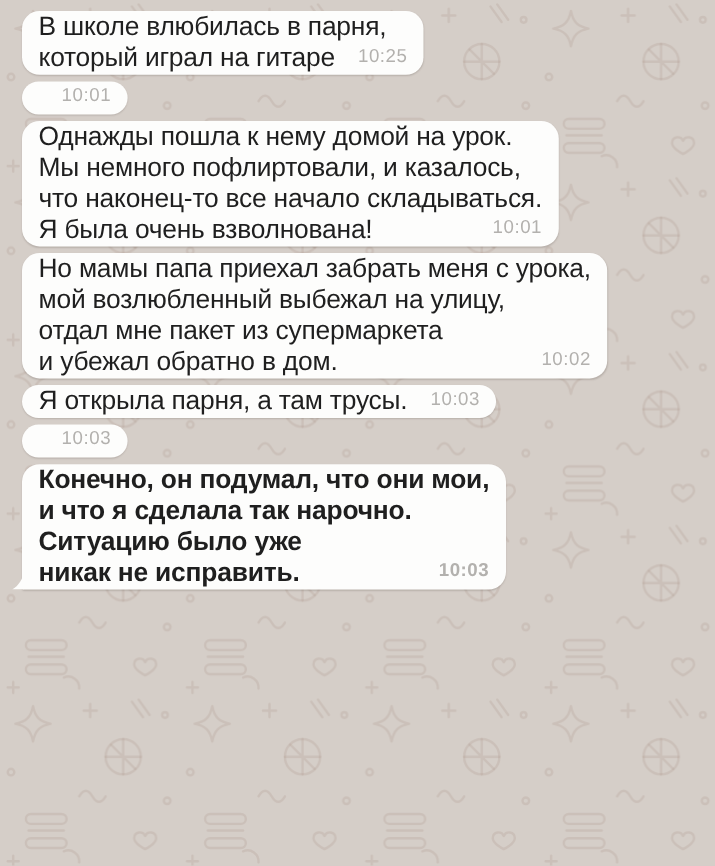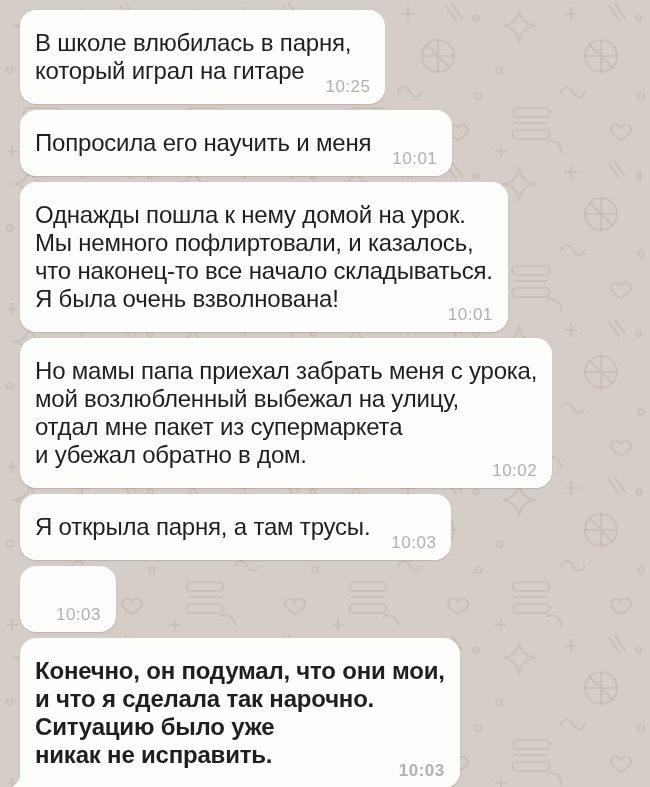--- a/index.html
+++ b/index.html
@@ -22,21 +22,21 @@
     padding: 10px 20px 0 20px;
     display: flex;
     flex-direction: column;
     align-items: flex-start;
     gap: 6px;
   }
   .msg {
     position: relative;
     background: var(--bubble, #fdfdfc);
     border-radius: 16px;
-    padding: 19px 15px;
+    padding: 1px 15px;
     font-size: 24px;
     line-height: 28px;
     color: var(--text, #1f1f1f);
     box-shadow: 0 1px 1.5px rgba(60,50,45,0.18);
     max-width: 600px;
   }
   .msg.tail { border-bottom-left-radius: 2px; font-weight: bold; }
   .msg-text {
     white-space: pre-line;
     letter-spacing: -0.2px;
@@ -94,21 +94,21 @@
 </div>
 
 <div class="chat">
     <div class="msg">
     <span class="msg-text">В школе влюбилась в парня,
 который играл на гитаре</span><span class="ts-spacer"></span>
     <span class="msg-time">10:25</span>
     
   </div>
     <div class="msg">
-    <span class="msg-text">Попросила его научить и меня</span><span class="ts-spacer"></span>
+    <span class="ts-spacer"></span>
     <span class="msg-time">10:01</span>
     
   </div>
     <div class="msg">
     <span class="msg-text">Однажды пошла к нему домой на урок.
 Мы немного пофлиртовали, и казалось,
 что наконец-то все начало складываться.
 Я была очень взволнована!</span><span class="ts-spacer"></span>
     <span class="msg-time">10:01</span>
     

